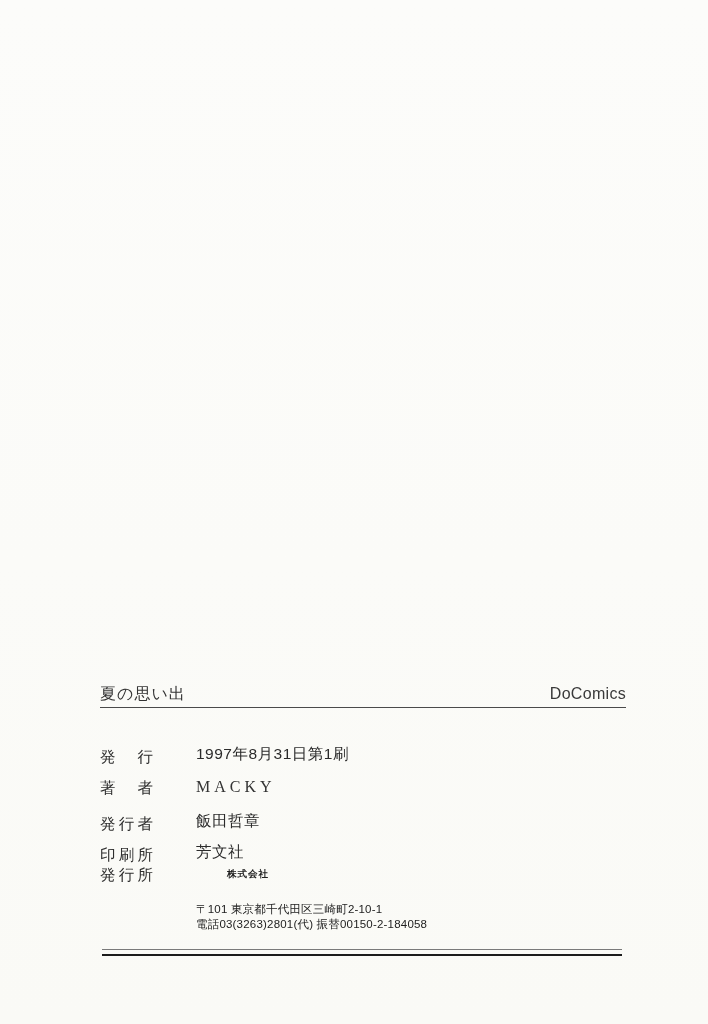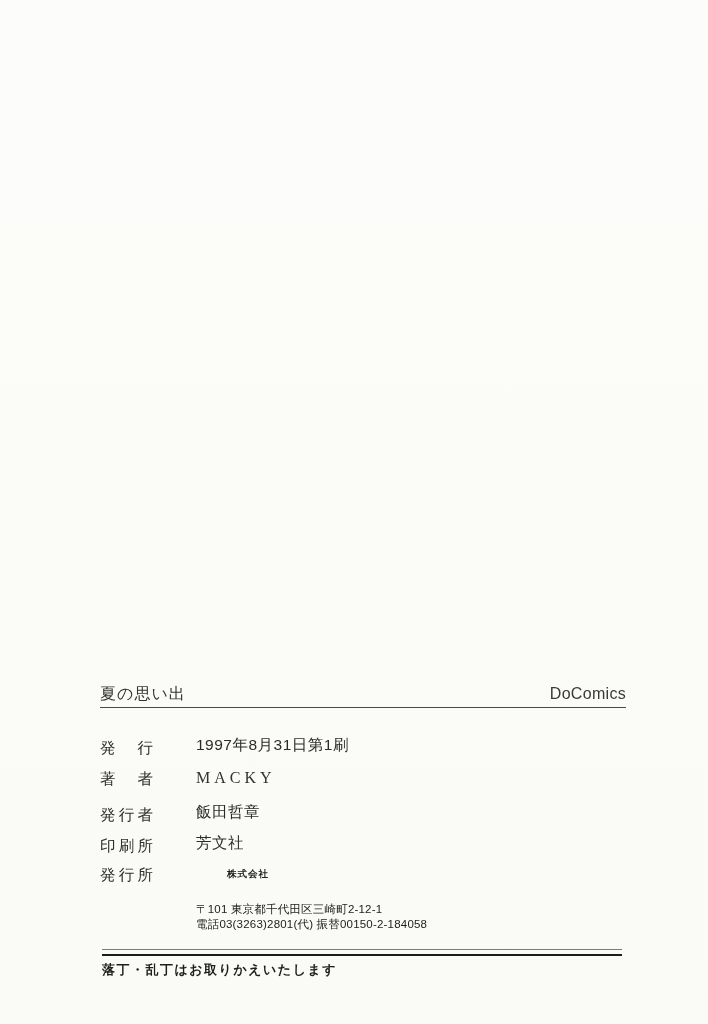--- a/index.html
+++ b/index.html
@@ -21,21 +21,21 @@
   }
   .book-title { font-size: 16px; color: #333; letter-spacing: 1px; line-height: 1; padding-bottom: 3px; }
   .brand { font-size: 16px; color: #3a3a3a; letter-spacing: 0.3px; line-height: 1; padding-bottom: 2px; }
   .row { position: absolute; left: 0; width: 100%; display: flex; align-items: flex-end; }
   .row-label {
     display: inline-block; width: 53px; flex: 0 0 53px;
     font-size: 15.5px; color: #2e2e2e;
     text-align: justify; text-align-last: justify;
     line-height: 1.1;
   }
-  .row-value { margin-left: 43px; font-size: 15.5px; color: #2b2b2b; letter-spacing: 0.5px; }
+  .row-value { margin-left: 43px; font-size: 15.5px; color: #2b2b2b; letter-spacing: 0.5px; margin-top: 9px; }
   .row-value.serif {
     font-family: "Liberation Serif", serif;
     letter-spacing: 4px; font-size: 16px; color: #333;
   }
   .row-1 { top: 49px; }
   .row-2 { top: 83px; }
   .row-3 { top: 116px; }
   .row-4 { top: 147px; }
   .row-company { top: 180px; align-items: center; gap: 31px; }
   .company { margin-left: 43px; display: inline-flex; align-items: center; }
@@ -97,24 +97,23 @@
       <span class="row-label">発行所</span>
       <span class="company">
         <span class="kk-stack">
           <span>株式</span>
           <span>会社</span>
         </span>
       </span>
     </div>
 
     <div class="address">
-      <div>〒101 東京都千代田区三崎町2-12-1</div>
+      <div>〒101 東京都千代田区三崎町2-10-1</div>
       <div>電話03(3263)2801(代) 振替00150-2-184058</div>
     </div>
 
   </div>
 
   <div class="footer">
     <div class="double-rule"></div>
-    <div class="notice">落丁・乱丁はお取りかえいたします</div>
   </div>
 
 </div>
 
 </body></html>

